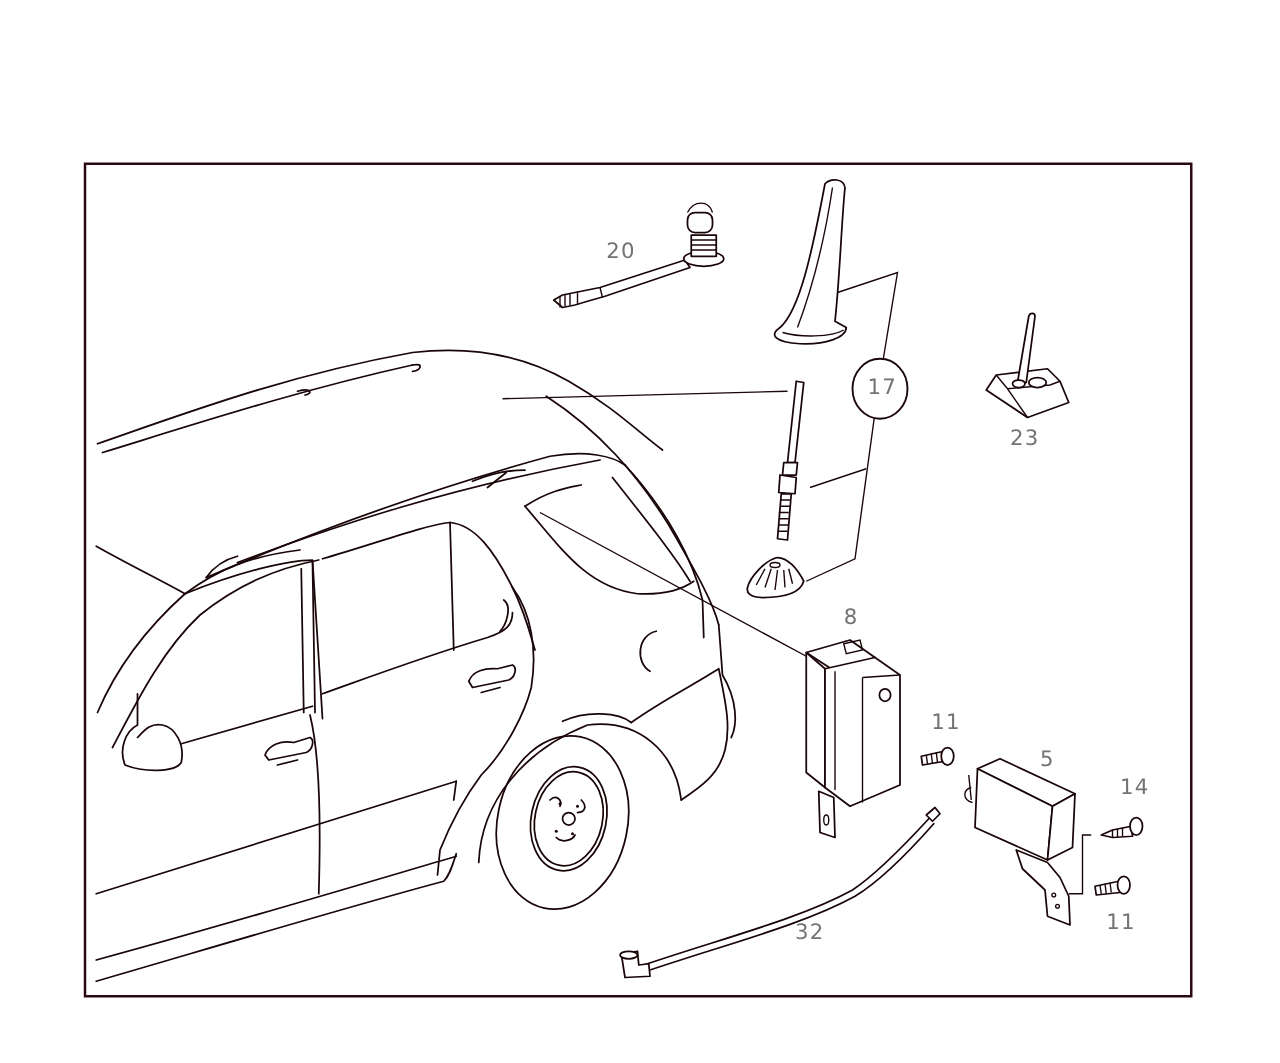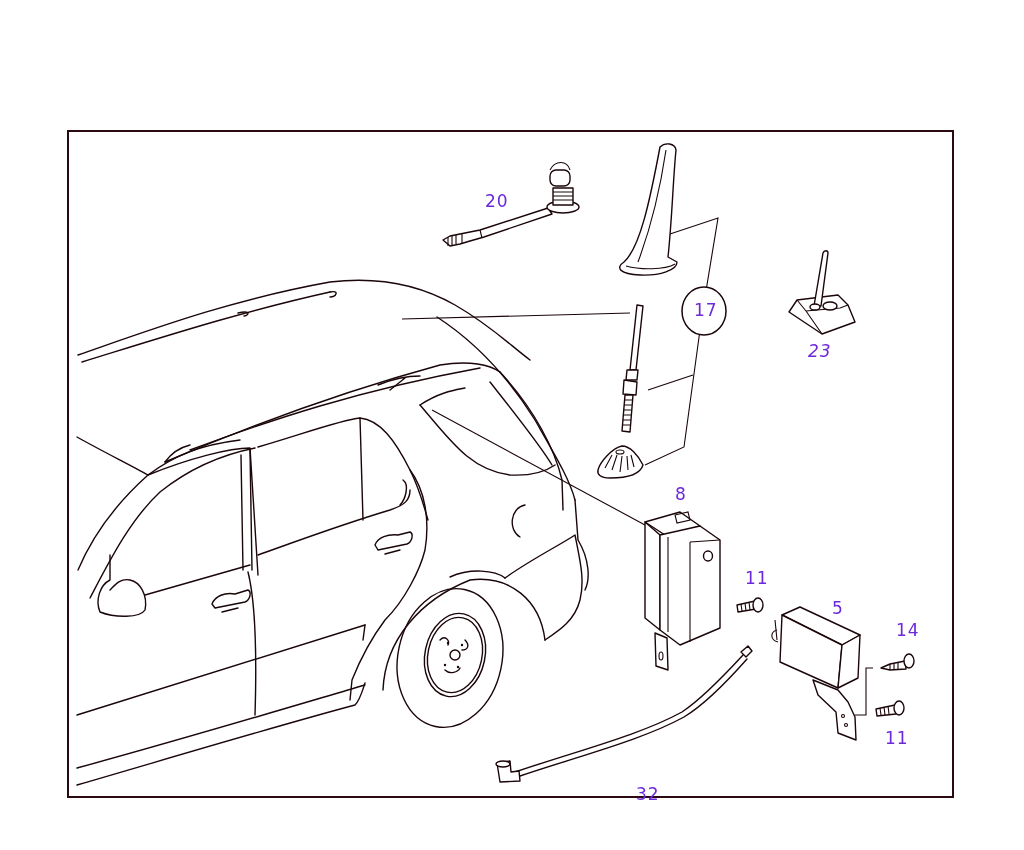--- a/index.html
+++ b/index.html
@@ -1,21 +1,21 @@
 <!DOCTYPE html>
 <html><head>
   <meta charset="utf-8">
   <style>
     html, body { margin: 0; padding: 0; background: #ffffff; }
     body { width: 1024px; height: 850px; position: relative; overflow: hidden;
            font-family: "Liberation Sans", sans-serif; }
     .frame { position: absolute; left: 67px; top: 130px; width: 887px; height: 668px;
              border: 2px solid #2a0a10; box-sizing: border-box; }
     svg.art { position: absolute; left: 0; top: 0; }
-    .lbl { position: absolute; font-size: 17px; color: #6d28d9; line-height: 1;
+    .lbl { position: absolute; font-size: 17px; color: #737373; line-height: 1;
            font-family: "DejaVu Sans", sans-serif; letter-spacing: 1px; }
     .ln { fill: none; stroke: #1a0508; stroke-width: 1.4; stroke-linecap: round; stroke-linejoin: round; }
     .ln2 { fill: none; stroke: #1a0508; stroke-width: 1.1; }
     .part { fill: #ffffff; stroke: #1a0508; stroke-width: 1.4; stroke-linejoin: round; }
   </style>
 </head>
 <body>
 
 <div class="frame"></div>
 
@@ -180,19 +180,19 @@
     <path class="ln" d="M515,772 C580,750 640,735 682,712 C700,700 720,680 743,655"></path>
     <path class="ln" d="M517,777 C582,755 642,740 684,717 C704,705 724,685 747,659"></path>
     <path class="part" d="M741,652 L748,646 L752,651 L746,657 Z"></path>
     <path class="part" d="M497,763 L510,761 L511,772 L519,771 L520,781 L500,782 Z"></path>
     <ellipse class="part" cx="503" cy="764" rx="7" ry="3"></ellipse>
   </g>
 </svg>
 
 <span class="lbl" style="left:485px; top:193px;">20</span>
 <span class="lbl" style="left:694px; top:302px;text-align:center;">17</span>
-<span class="lbl" style="left:808px; top:343px;font-style:italic;">23</span>
+<span class="lbl" style="left:808px; top:343px;">23</span>
 <span class="lbl" style="left:675px; top:486px;">8</span>
 <span class="lbl" style="left:745px; top:570px;">11</span>
 <span class="lbl" style="left:832px; top:600px;">5</span>
 <span class="lbl" style="left:896px; top:622px;">14</span>
 <span class="lbl" style="left:885px; top:730px;">11</span>
-<span class="lbl" style="left:636px; top:738px;margin-top:48px;">32</span>
+<span class="lbl" style="left:636px; top:738px;">32</span>
 
 </body></html>

